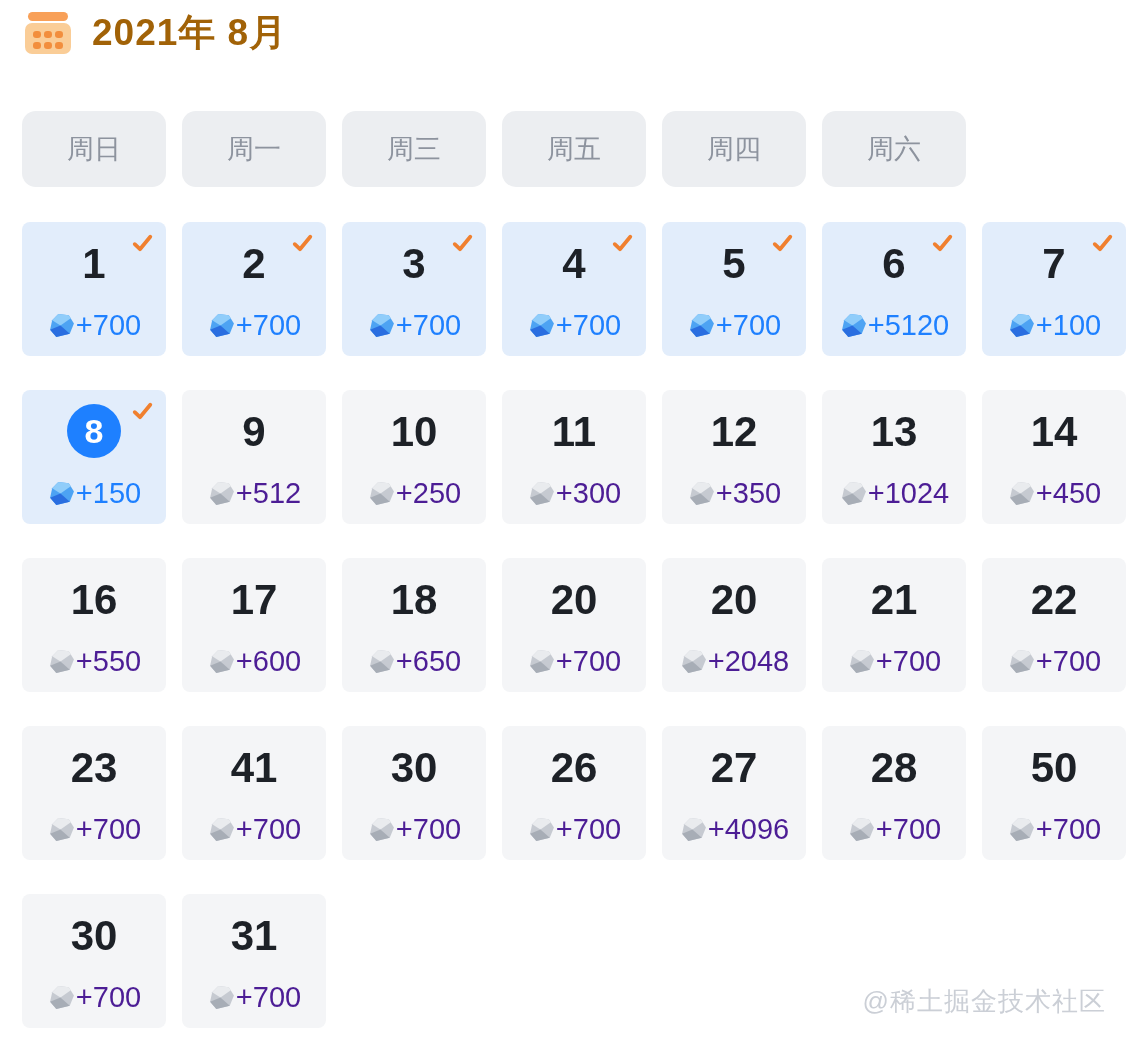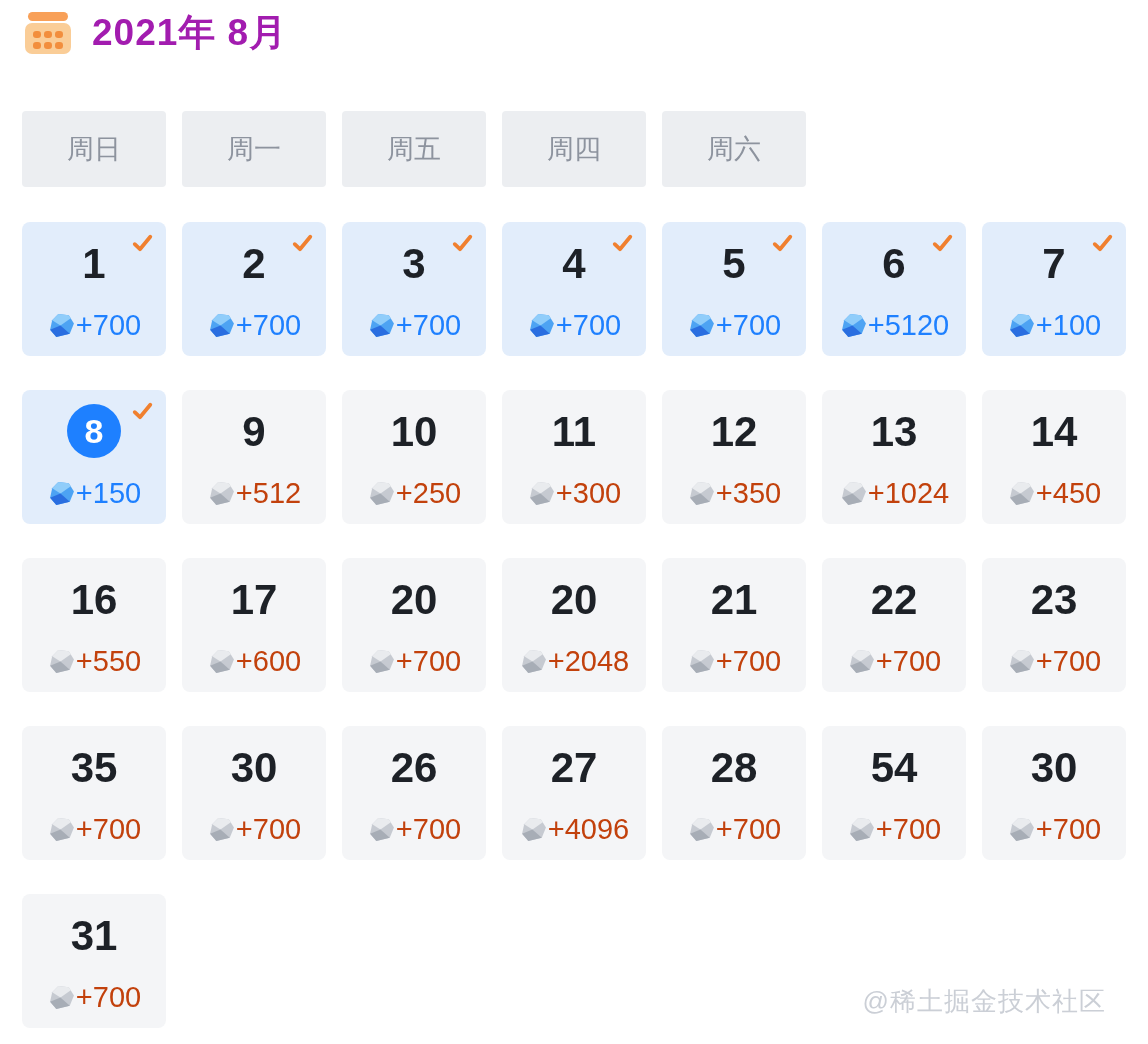--- a/index.html
+++ b/index.html
@@ -12,31 +12,31 @@
   }
   .page { position: absolute; inset: 0; background: #ffffff; }
 
   
   .header {
     position: absolute; top: 8px; left: 24px;
     display: flex; align-items: center; gap: 20px;
   }
   .cal-icon { width: 48px; height: 46px; display: block; }
   .page-title {
-    font-size: 37px; font-weight: 700; color: #a21caf;
+    font-size: 37px; font-weight: 700; color: #a16207;
     letter-spacing: 1px;
   }
 
   
   .weekday-row {
     position: absolute; top: 111px; left: 22px;
     display: grid; grid-template-columns: repeat(7, 144px); column-gap: 16px;
   }
   .weekday-box {
-    height: 76px; background: #eceef1; border-radius: 4px;
+    height: 76px; background: #eceef1; border-radius: 14px;
     display: flex; align-items: center; justify-content: center;
     font-size: 27px; font-weight: 500; color: #8d939e;
   }
 
   
   .calendar-grid {
     position: absolute; top: 222px; left: 22px;
     display: grid; grid-template-columns: repeat(7, 144px);
     column-gap: 16px; row-gap: 34px;
   }
@@ -64,21 +64,21 @@
   .day-cell.today .day-number {
     color: #ffffff; font-size: 34px; font-weight: 700;
   }
 
   .check-wrap { position: absolute; top: 12px; right: 13px; line-height: 0; }
 
   .reward-row { display: flex; align-items: center; }
   .ore-icon { width: 29px; height: 29px; display: block; }
   .reward-value { font-size: 29px; font-weight: 500; line-height: 1; }
   .day-cell.checked .reward-value { color: #1e80ff; }
-  .day-cell.unchecked .reward-value { color: #c2410c; }
+  .day-cell.unchecked .reward-value { color: #4c1d95; }
 
   
   .watermark {
     position: absolute; right: 42px; bottom: 25px;
     font-size: 26px; color: #cbcfd6; letter-spacing: 1px;
   }
 </style>
 </head>
 <body>
 
@@ -99,20 +99,23 @@
   </div>
 
   <div class="weekday-row">
       <div class="weekday-box">
     <span>周日</span>
   </div>
       <div class="weekday-box">
     <span>周一</span>
   </div>
       <div class="weekday-box">
+    <span>周三</span>
+  </div>
+      <div class="weekday-box">
     <span>周五</span>
   </div>
       <div class="weekday-box">
     <span>周四</span>
   </div>
       <div class="weekday-box">
     <span>周六</span>
   </div>
     </div>
 
@@ -385,20 +388,35 @@
         <polygon points="5,9 11,3 21,4 26,12 22,22 9,25 3,18" fill="#c6cad1"></polygon>
         <polygon points="5,9 11,3 21,4 23,7 13,14" fill="#e9ebee"></polygon>
         <polygon points="3,18 13,14 22,22 9,25" fill="#a7adb6"></polygon>
       </svg>
       <span class="reward-value">+600</span>
     </div>
   </div>
       <div class="day-cell unchecked">
 
     <div class="day-number-wrap">
+      <span class="day-number">18</span>
+    </div>
+    <div class="reward-row">
+
+      <svg class="ore-icon ore-gray" viewBox="0 0 28 28" aria-hidden="true">
+        <polygon points="5,9 11,3 21,4 26,12 22,22 9,25 3,18" fill="#c6cad1"></polygon>
+        <polygon points="5,9 11,3 21,4 23,7 13,14" fill="#e9ebee"></polygon>
+        <polygon points="3,18 13,14 22,22 9,25" fill="#a7adb6"></polygon>
+      </svg>
+      <span class="reward-value">+650</span>
+    </div>
+  </div>
+      <div class="day-cell unchecked">
+
+    <div class="day-number-wrap">
       <span class="day-number">20</span>
     </div>
     <div class="reward-row">
 
       <svg class="ore-icon ore-gray" viewBox="0 0 28 28" aria-hidden="true">
         <polygon points="5,9 11,3 21,4 26,12 22,22 9,25 3,18" fill="#c6cad1"></polygon>
         <polygon points="5,9 11,3 21,4 23,7 13,14" fill="#e9ebee"></polygon>
         <polygon points="3,18 13,14 22,22 9,25" fill="#a7adb6"></polygon>
       </svg>
       <span class="reward-value">+700</span>
@@ -460,21 +478,21 @@
         <polygon points="5,9 11,3 21,4 26,12 22,22 9,25 3,18" fill="#c6cad1"></polygon>
         <polygon points="5,9 11,3 21,4 23,7 13,14" fill="#e9ebee"></polygon>
         <polygon points="3,18 13,14 22,22 9,25" fill="#a7adb6"></polygon>
       </svg>
       <span class="reward-value">+700</span>
     </div>
   </div>
       <div class="day-cell unchecked">
 
     <div class="day-number-wrap">
-      <span class="day-number">35</span>
+      <span class="day-number">41</span>
     </div>
     <div class="reward-row">
 
       <svg class="ore-icon ore-gray" viewBox="0 0 28 28" aria-hidden="true">
         <polygon points="5,9 11,3 21,4 26,12 22,22 9,25 3,18" fill="#c6cad1"></polygon>
         <polygon points="5,9 11,3 21,4 23,7 13,14" fill="#e9ebee"></polygon>
         <polygon points="3,18 13,14 22,22 9,25" fill="#a7adb6"></polygon>
       </svg>
       <span class="reward-value">+700</span>
     </div>
@@ -535,21 +553,21 @@
         <polygon points="5,9 11,3 21,4 26,12 22,22 9,25 3,18" fill="#c6cad1"></polygon>
         <polygon points="5,9 11,3 21,4 23,7 13,14" fill="#e9ebee"></polygon>
         <polygon points="3,18 13,14 22,22 9,25" fill="#a7adb6"></polygon>
       </svg>
       <span class="reward-value">+700</span>
     </div>
   </div>
       <div class="day-cell unchecked">
 
     <div class="day-number-wrap">
-      <span class="day-number">54</span>
+      <span class="day-number">50</span>
     </div>
     <div class="reward-row">
 
       <svg class="ore-icon ore-gray" viewBox="0 0 28 28" aria-hidden="true">
         <polygon points="5,9 11,3 21,4 26,12 22,22 9,25 3,18" fill="#c6cad1"></polygon>
         <polygon points="5,9 11,3 21,4 23,7 13,14" fill="#e9ebee"></polygon>
         <polygon points="3,18 13,14 22,22 9,25" fill="#a7adb6"></polygon>
       </svg>
       <span class="reward-value">+700</span>
     </div>

